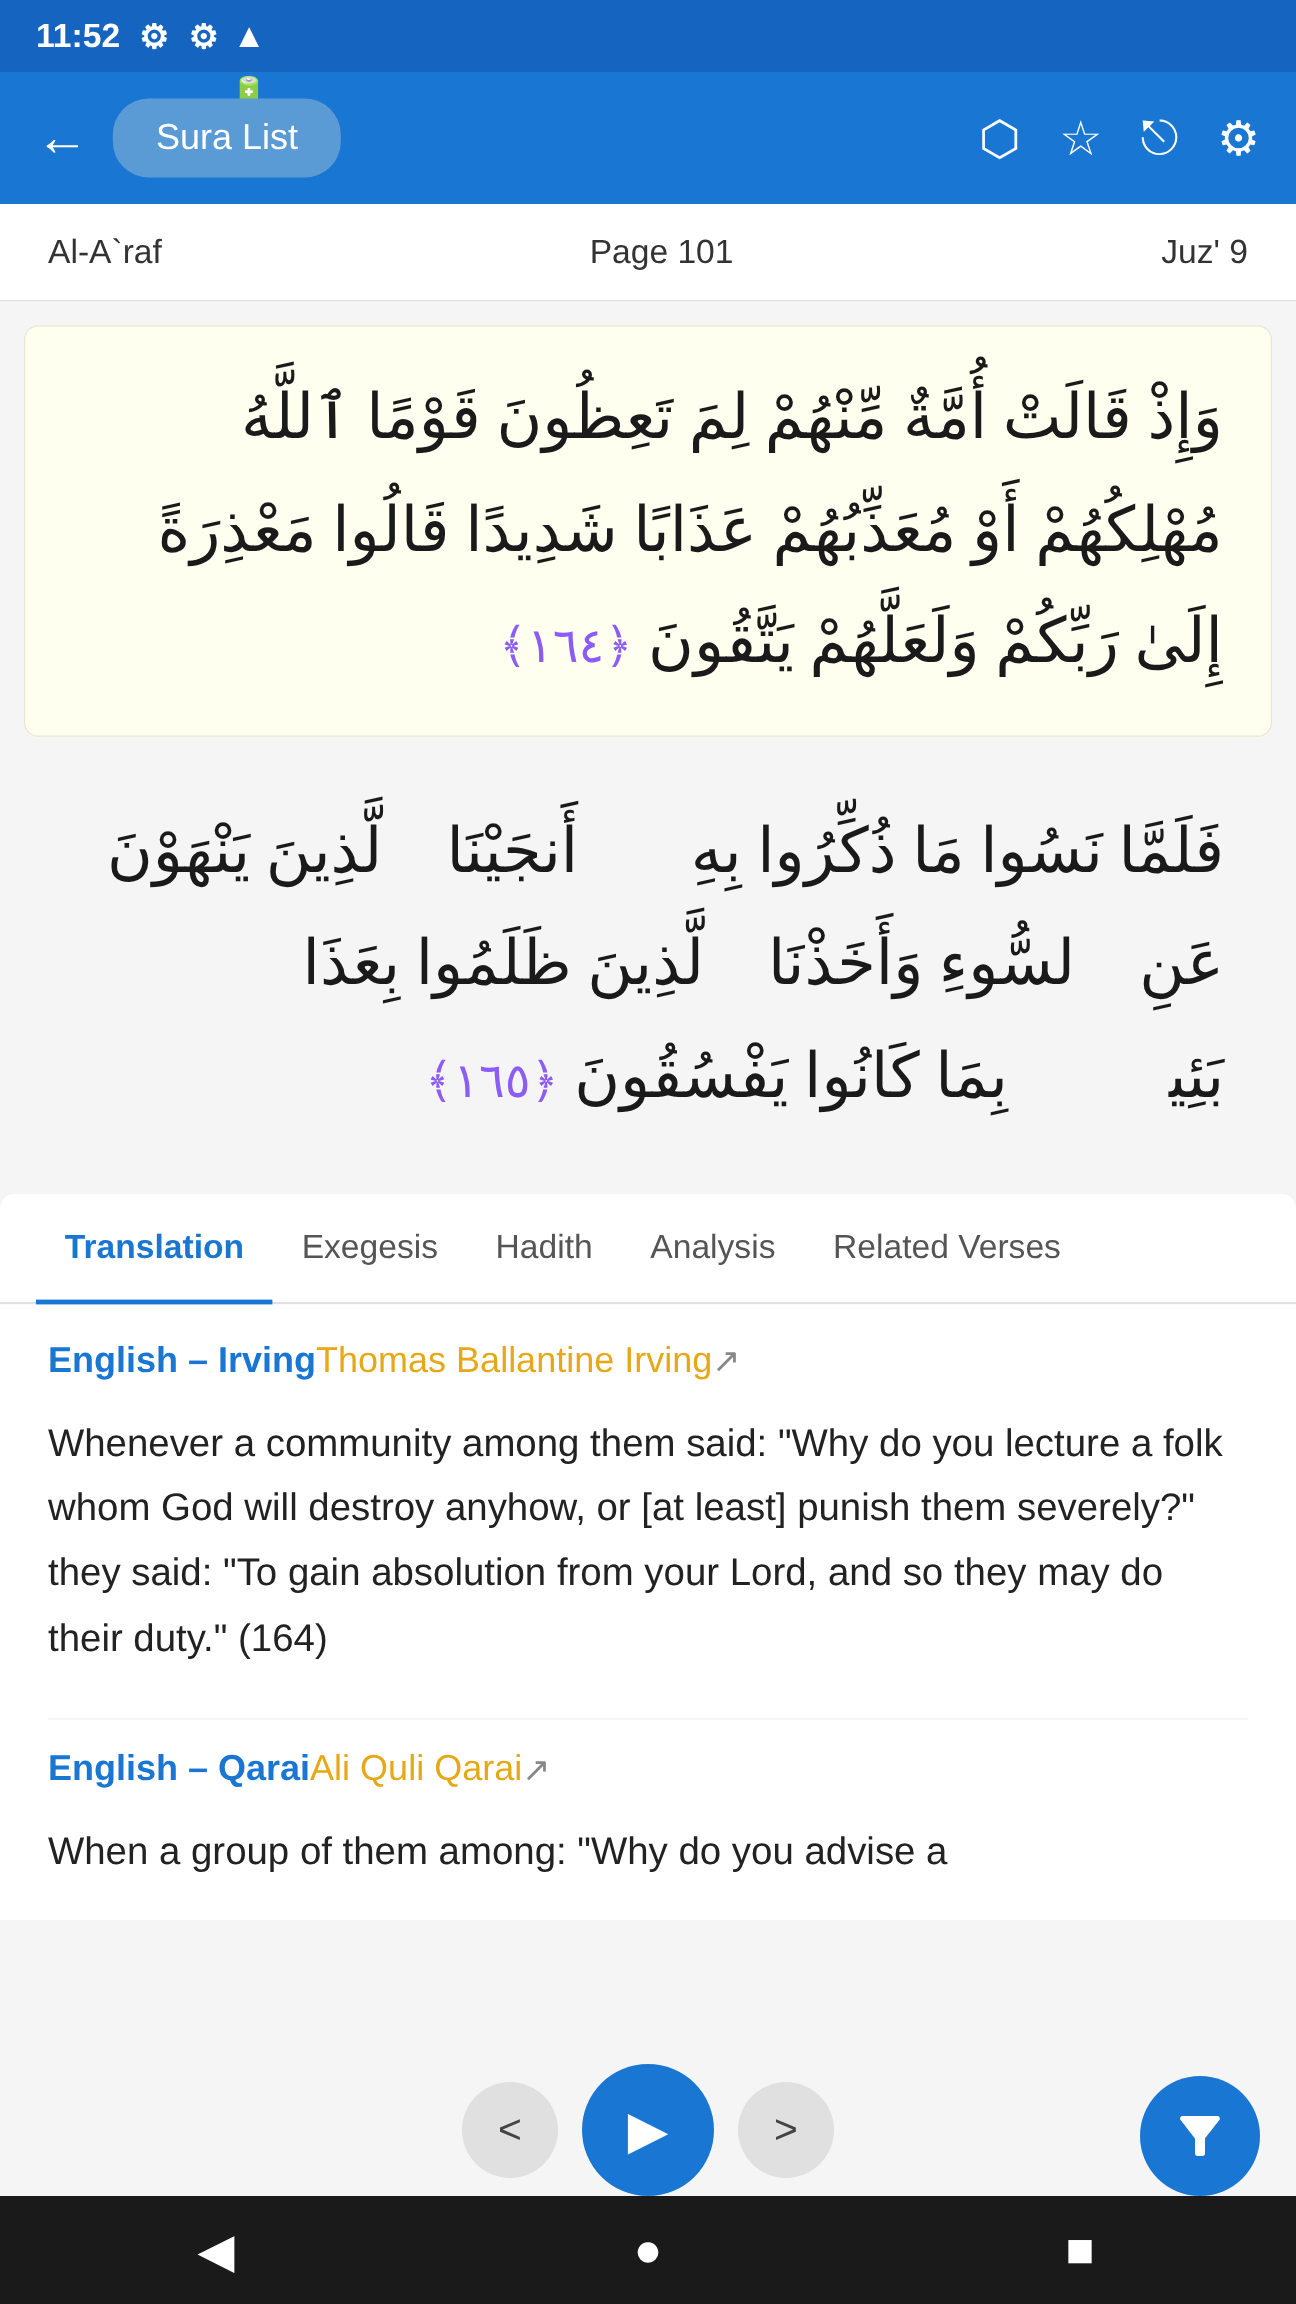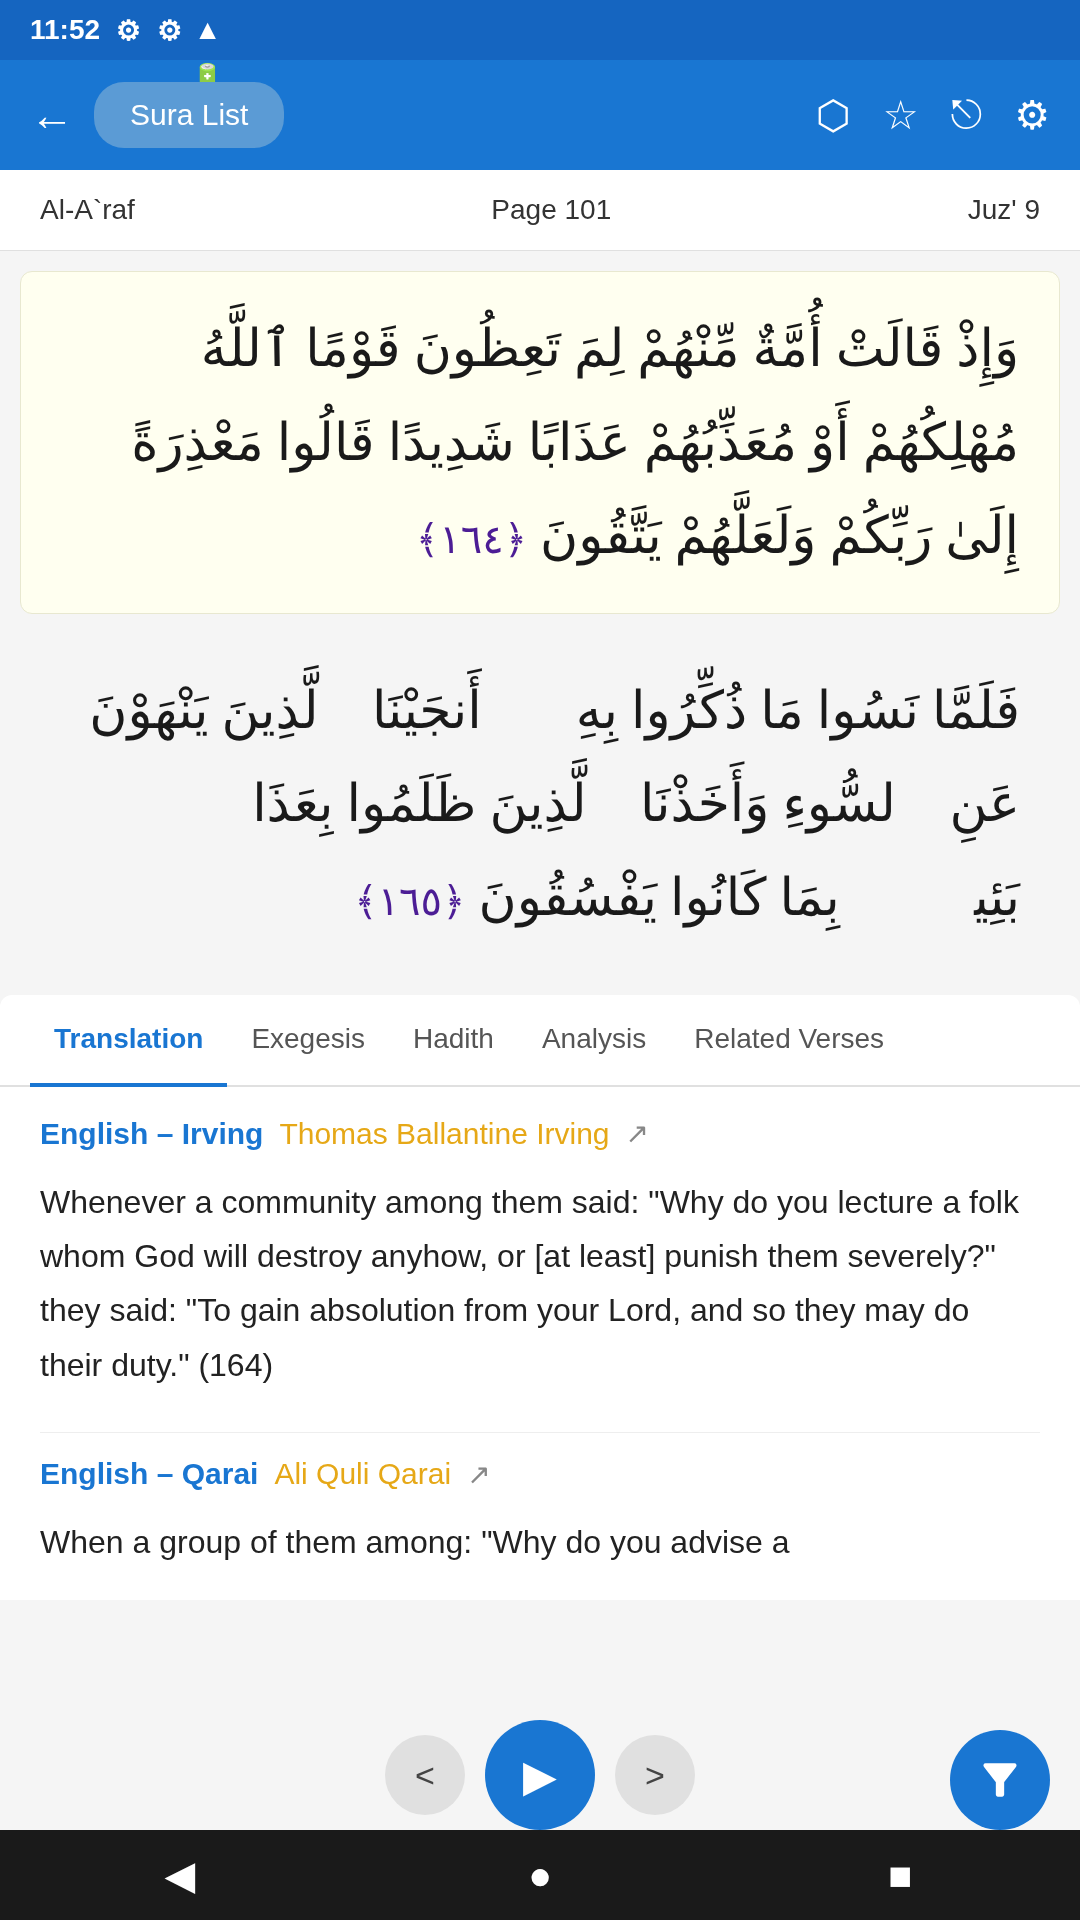--- a/index.html
+++ b/index.html
@@ -92,21 +92,21 @@
     .arabic-text {
       font-size: 52px;
       line-height: 1.8;
       text-align: right;
       direction: rtl;
       color: #1a1a1a;
       font-family: 'Traditional Arabic', 'Arabic Typesetting', serif;
     }
     .verse-number {
       display: inline-block;
-      color: #4c1d95;
+      color: #8b5cf6;
       font-size: 40px;
     }
 
     
     .arabic-section-2 {
       margin: 0 20px 20px 20px;
       padding: 30px 40px;
     }
 
     
@@ -139,21 +139,20 @@
 
     
     .translation-content {
       background: white;
       padding: 30px 40px;
     }
 
     .translator-header {
       display: flex;
       align-items: center;
-      gap: 16px;
       margin-bottom: 24px;
       flex-wrap: wrap;
     }
     .translator-name-blue {
       color: #1976D2;
       font-size: 30px;
       font-weight: 600;
     }
     .translator-name-gold {
       color: #e6a817;

